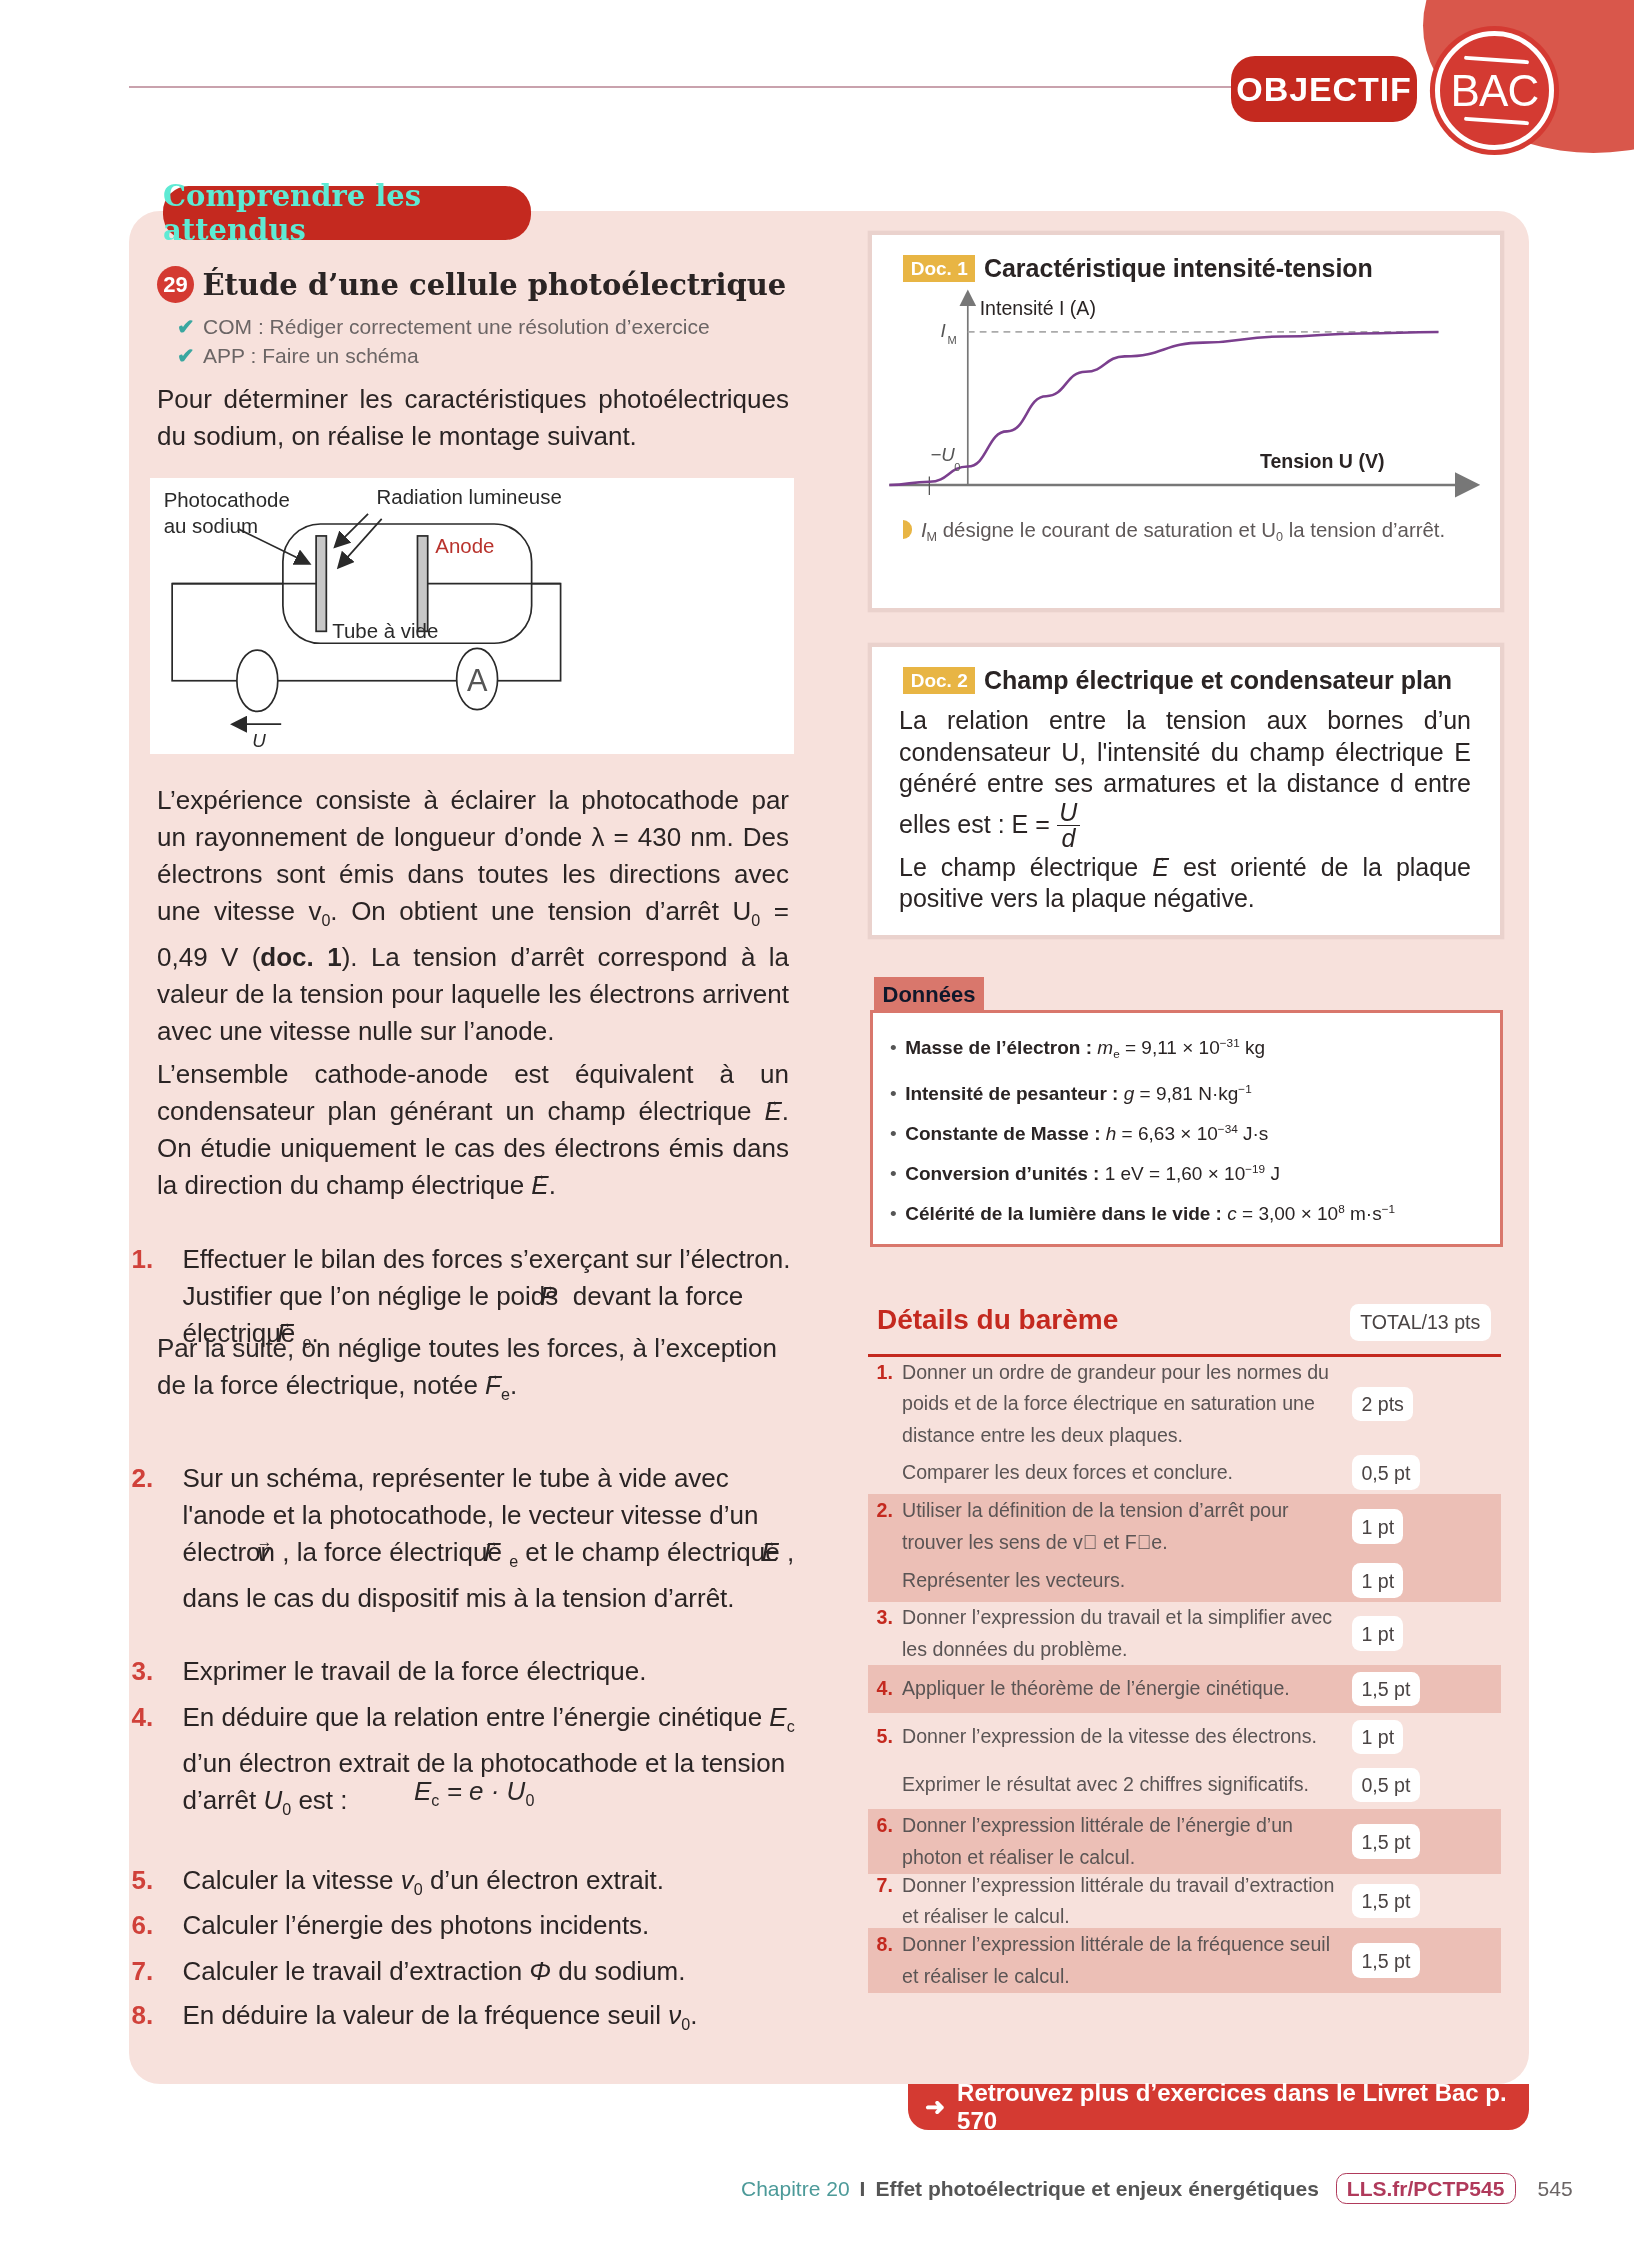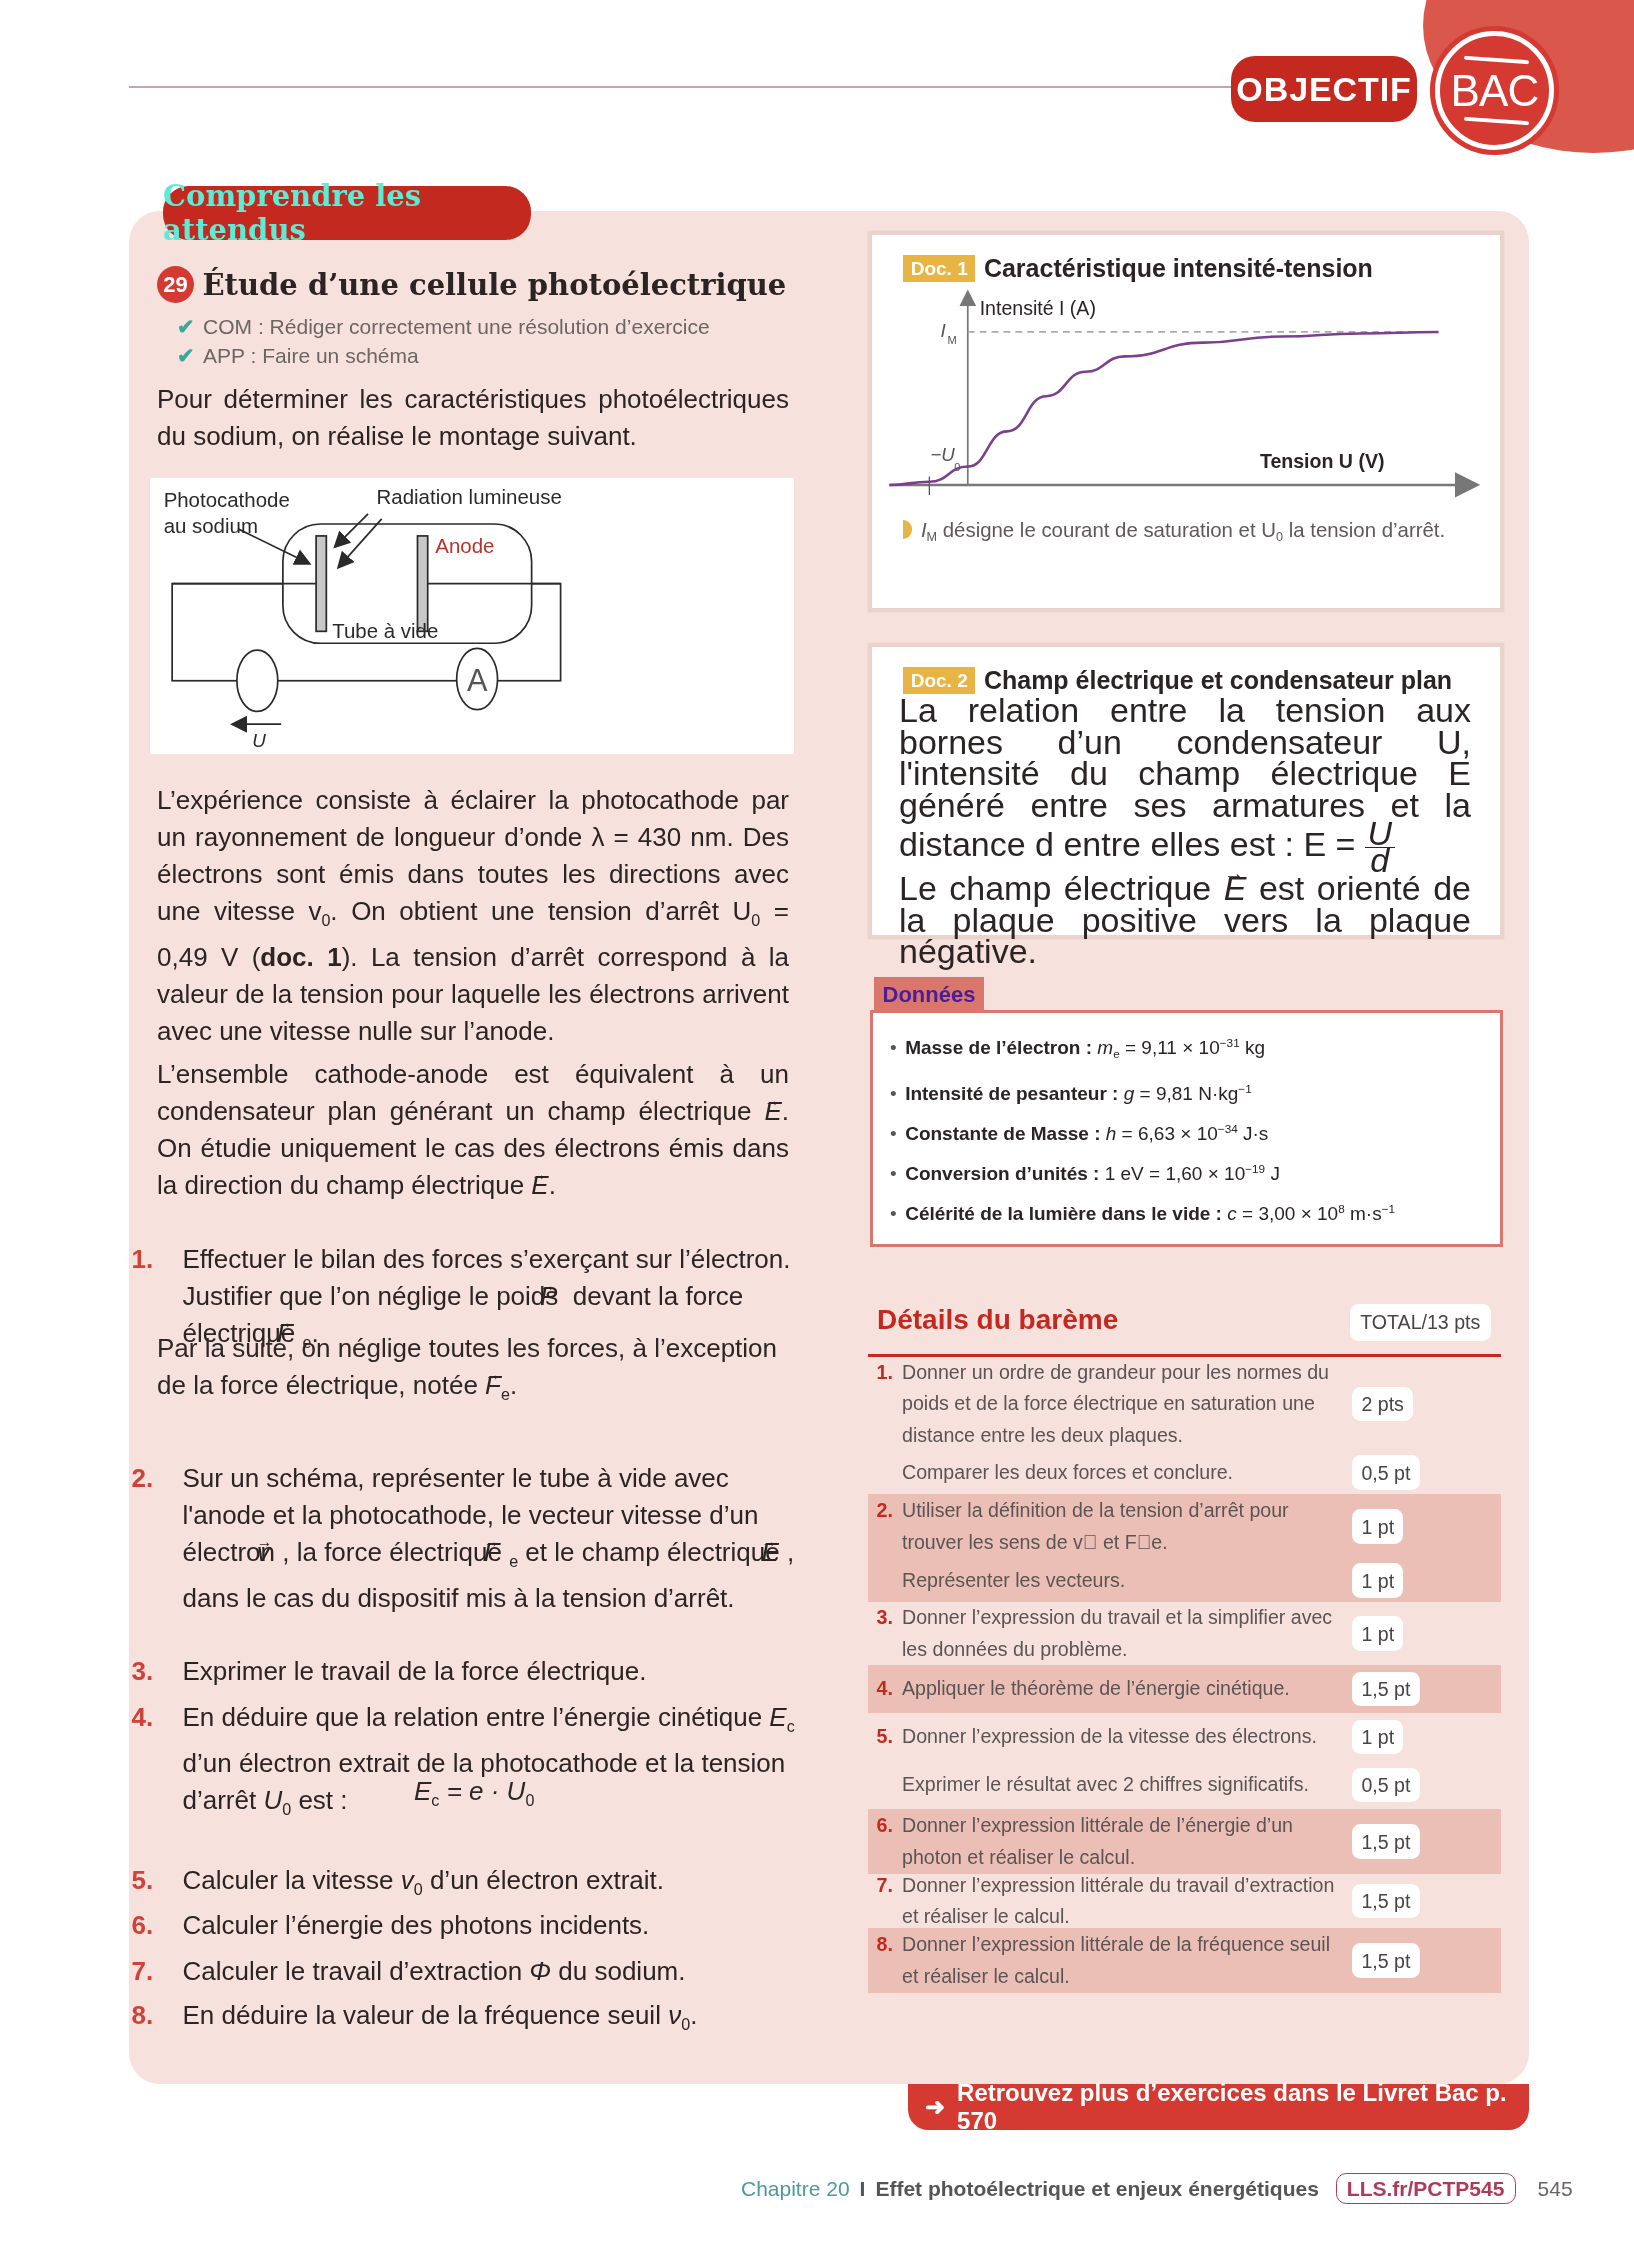--- a/index.html
+++ b/index.html
@@ -43,25 +43,25 @@
 
   .doc { position: absolute; background: #fff; box-shadow: 0 0 0 4.3px #ead2cd; }
   .doc1 { left: 872px; top: 235px; width: 628px; height: 373px; }
   .doc2 { left: 872px; top: 647px; width: 628px; height: 288px; }
   .doc-head { position: absolute; left: 31px; top: 19px; display: flex; align-items: center; gap: 8.5px; }
   .doc-tag { background: #e8b544; color: #fff; font-weight: bold; font-size: 19px; padding: 2.6px 7.7px; }
   .doc-title { font-weight: bold; font-size: 25px; color: #2a2424; }
   .chart-svg { position: absolute; left: 0; top: 51px; }
   .doc1-caption { position: absolute; left: 31px; top: 278px; width: 562px; font-size: 20.4px; line-height: 34px; color: #5e5858; }
   .doc1-caption .half { display: inline-block; width: 9.4px; height: 19px; background: #e8b544; border-radius: 0 9.4px 9.4px 0; margin-right: 8.5px; vertical-align: -1.7px; }
-  .doc2-text { position: absolute; left: 27px; top: 48px; width: 572px; font-size: 34px; line-height: 31.5px; color: #2a2424; text-align: justify; }
+  .doc2-text { position: absolute; left: 27px; top: 58px; width: 572px; font-size: 25px; line-height: 31.5px; color: #2a2424; text-align: justify; }
   .frac { display: inline-flex; flex-direction: column; align-items: center; vertical-align: middle; font-style: italic; line-height: 25.5px; }
   .frac .num { border-bottom: 1.7px solid #2a2424; padding: 0 2.6px; }
 
-  .donnees-tab { position: absolute; left: 874px; top: 977px; background: #d9776c; color: #4c1d95; font-weight: bold; font-size: 22px; padding: 5.1px 8.5px 3.4px 8.5px; }
+  .donnees-tab { position: absolute; left: 874px; top: 977px; background: #d9776c; color: #0f172a; font-weight: bold; font-size: 22px; padding: 5.1px 8.5px 3.4px 8.5px; }
   .donnees { position: absolute; left: 870px; top: 1010px; width: 633px; height: 237px; background: #fff; border: 3.4px solid #d9776c; padding: 12px 17px; }
   .donnees li { list-style: none; font-size: 19px; line-height: 35px; color: #2a2424; }
   .donnees li::before { content: "•"; margin-right: 8.5px; color: #555; }
   .donnees b { font-weight: bold; }
   .donnees i { font-style: italic; }
 
   .bareme-title { position: absolute; left: 877px; top: 1304px; color: #c4291f; font-weight: bold; font-size: 28px; }
   .total { position: absolute; left: 1350px; top: 1304px; background: #fff; border-radius: 8.5px; padding: 6.8px 10.2px; font-size: 19.6px; color: #4a4444; }
   .bareme-rule { position: absolute; left: 868px; top: 1354px; width: 633px; height: 3.4px; background: #c4291f; }
   .rows { position: absolute; left: 868px; top: 1357px; width: 633px; }

